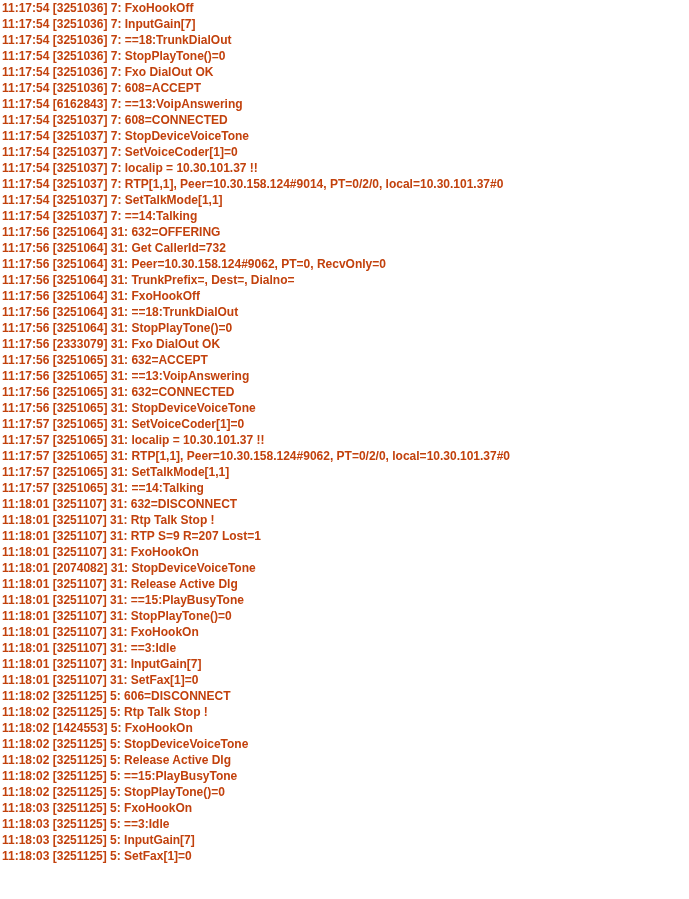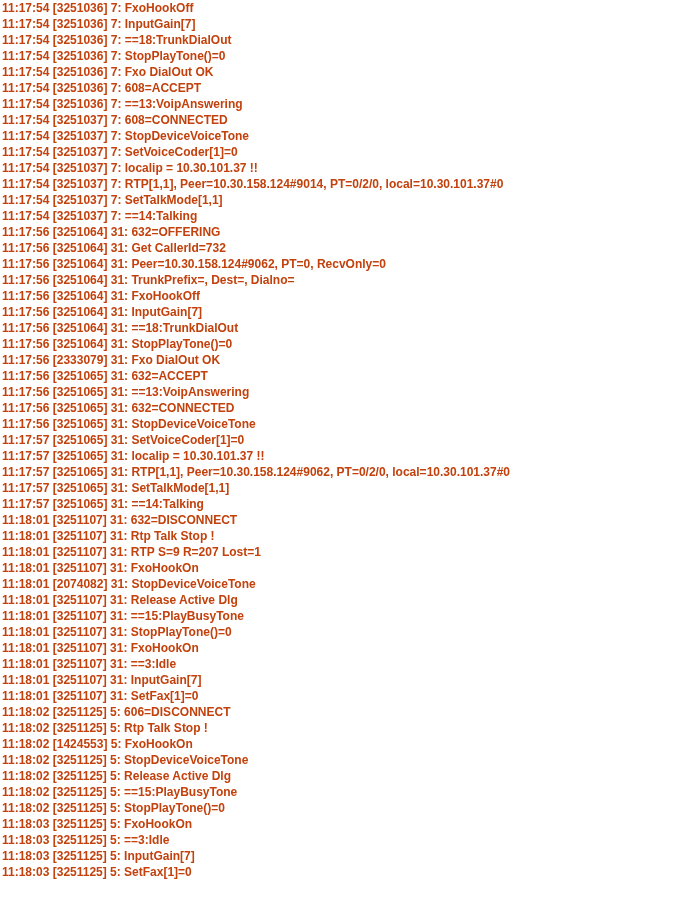--- a/index.html
+++ b/index.html
@@ -32,34 +32,33 @@
 </head>
 <body>
 
 <div id="log-view">
     <div class="log-line">11:17:54 [3251036] 7: FxoHookOff</div>
     <div class="log-line">11:17:54 [3251036] 7: InputGain[7]</div>
     <div class="log-line">11:17:54 [3251036] 7: ==18:TrunkDialOut</div>
     <div class="log-line">11:17:54 [3251036] 7: StopPlayTone()=0</div>
     <div class="log-line">11:17:54 [3251036] 7: Fxo DialOut OK</div>
     <div class="log-line">11:17:54 [3251036] 7: 608=ACCEPT</div>
-    <div class="log-line">11:17:54 [3251036] 7: ==13:VoipAnswering</div>
+    <div class="log-line">11:17:54 [6162843] 7: ==13:VoipAnswering</div>
     <div class="log-line">11:17:54 [3251037] 7: 608=CONNECTED</div>
     <div class="log-line">11:17:54 [3251037] 7: StopDeviceVoiceTone</div>
     <div class="log-line">11:17:54 [3251037] 7: SetVoiceCoder[1]=0</div>
     <div class="log-line">11:17:54 [3251037] 7: localip = 10.30.101.37 !!</div>
     <div class="log-line">11:17:54 [3251037] 7: RTP[1,1], Peer=10.30.158.124#9014, PT=0/2/0, local=10.30.101.37#0</div>
     <div class="log-line">11:17:54 [3251037] 7: SetTalkMode[1,1]</div>
     <div class="log-line">11:17:54 [3251037] 7: ==14:Talking</div>
     <div class="log-line">11:17:56 [3251064] 31: 632=OFFERING</div>
     <div class="log-line">11:17:56 [3251064] 31: Get CallerId=732</div>
     <div class="log-line">11:17:56 [3251064] 31: Peer=10.30.158.124#9062, PT=0, RecvOnly=0</div>
     <div class="log-line">11:17:56 [3251064] 31: TrunkPrefix=, Dest=, Dialno=</div>
     <div class="log-line">11:17:56 [3251064] 31: FxoHookOff</div>
-    <div class="log-line">11:17:56 [3251064] 31: InputGain[7]</div>
     <div class="log-line">11:17:56 [3251064] 31: ==18:TrunkDialOut</div>
     <div class="log-line">11:17:56 [3251064] 31: StopPlayTone()=0</div>
     <div class="log-line">11:17:56 [2333079] 31: Fxo DialOut OK</div>
     <div class="log-line">11:17:56 [3251065] 31: 632=ACCEPT</div>
     <div class="log-line">11:17:56 [3251065] 31: ==13:VoipAnswering</div>
     <div class="log-line">11:17:56 [3251065] 31: 632=CONNECTED</div>
     <div class="log-line">11:17:56 [3251065] 31: StopDeviceVoiceTone</div>
     <div class="log-line">11:17:57 [3251065] 31: SetVoiceCoder[1]=0</div>
     <div class="log-line">11:17:57 [3251065] 31: localip = 10.30.101.37 !!</div>
     <div class="log-line">11:17:57 [3251065] 31: RTP[1,1], Peer=10.30.158.124#9062, PT=0/2/0, local=10.30.101.37#0</div>

